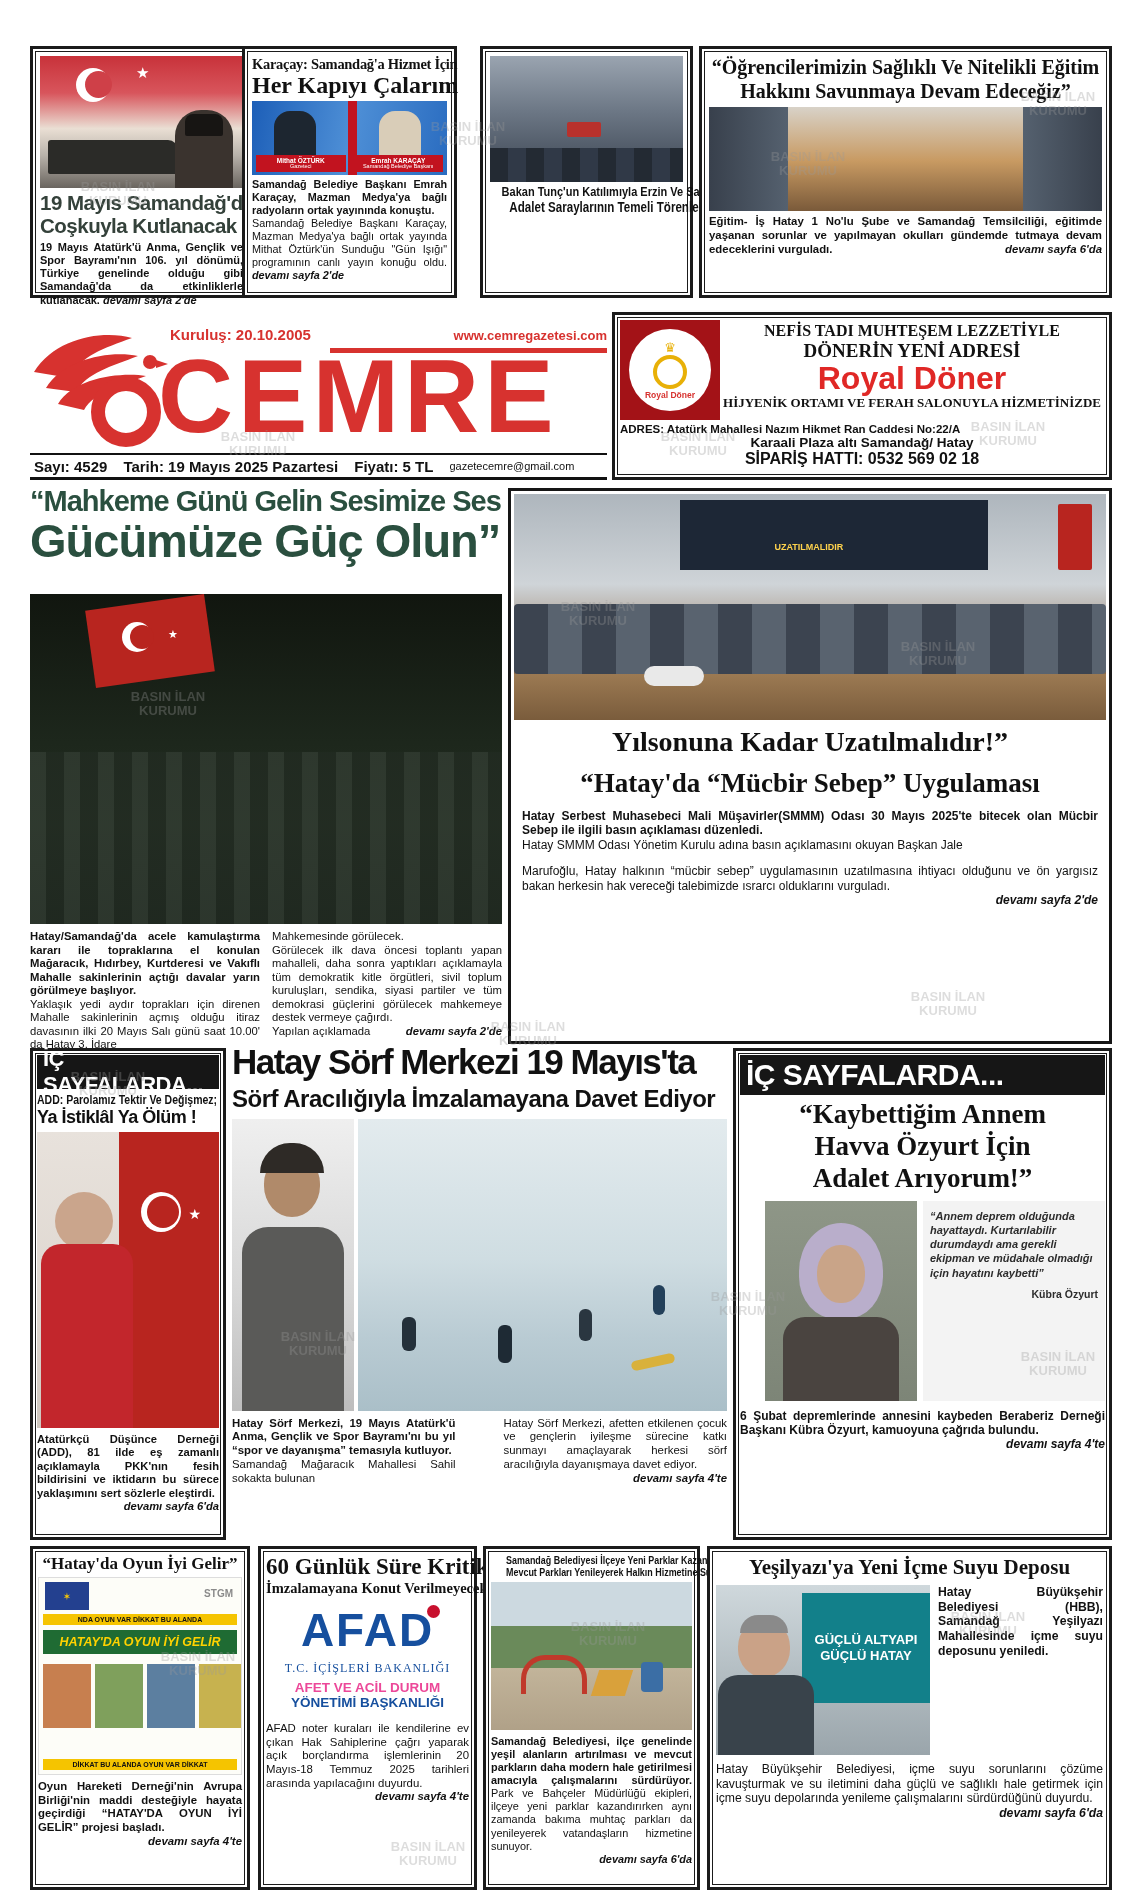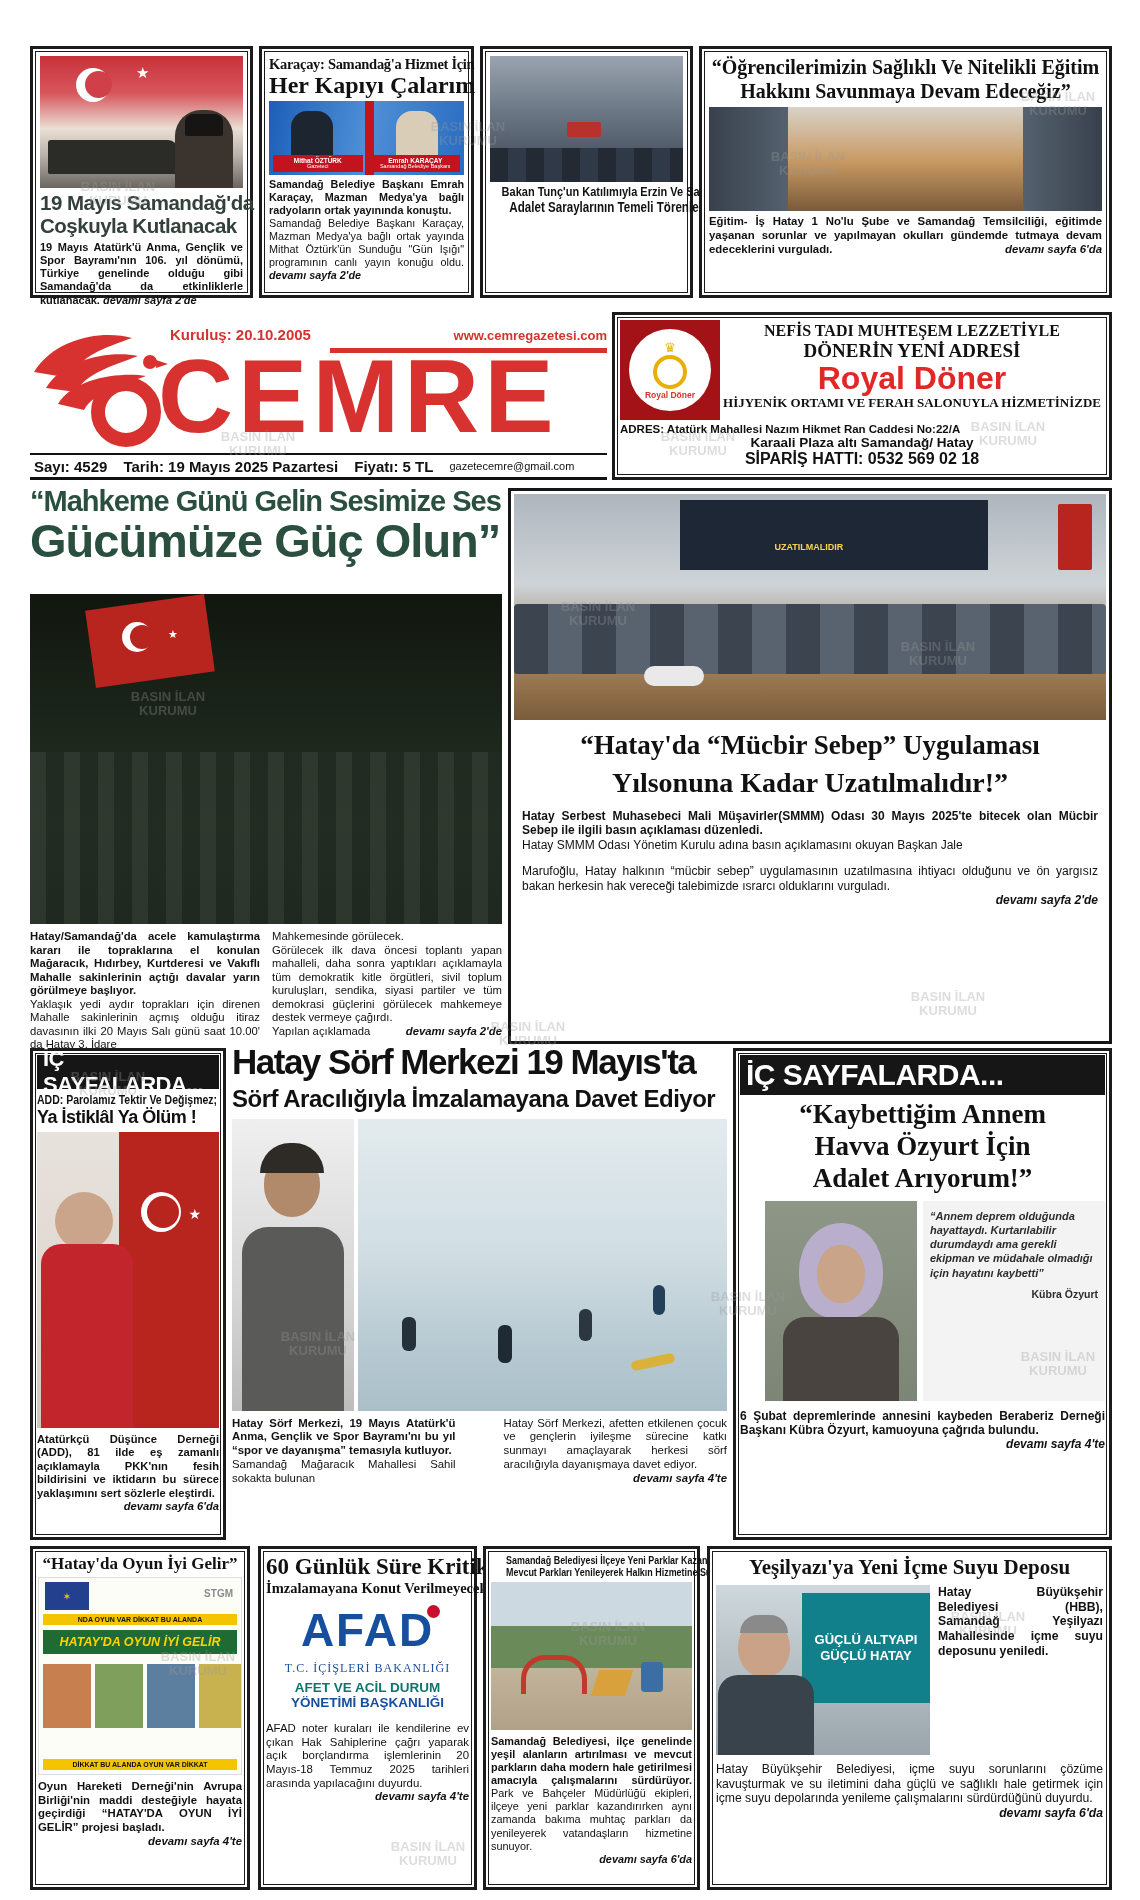--- a/index.html
+++ b/index.html
@@ -58,21 +58,21 @@
       <span class="abs" style="right:20px;bottom:52px;width:38px;height:22px;background:#171513;border-radius:8px 8px 2px 2px;"></span>
     </div>
     <div class="hl-green nowrap" style="font-size:20.5px;margin-top:4px;">19 Mayıs Samandağ'da</div>
     <div class="hl-green nowrap" style="font-size:20.5px;">Coşkuyla Kutlanacak</div>
     <div class="bt" style="margin-top:3px;font-size:11px;">
       <span class="lead">19 Mayıs Atatürk'ü Anma, Gençlik ve Spor Bayramı'nın 106. yıl dönümü, Türkiye genelinde olduğu gibi Samandağ'da da etkinliklerle kutlanacak.</span>
       <span class="more">devamı sayfa 2'de</span>
     </div>
   </div>
 
-  <div class="dbox" style="left:259px;top:46px;width:215px;height:252px;">
+  <div class="dbox" style="left:242px;top:46px;width:215px;height:252px;">
     <div class="serif center nowrap" style="font-weight:bold;font-size:14.5px;letter-spacing:-0.3px;">Karaçay: Samandağ'a Hizmet İçin</div>
     <div class="serif center nowrap" style="font-weight:bold;font-size:24px;line-height:1.05;">Her Kapıyı Çalarım</div>
     <div class="ph" style="height:74px;margin-top:3px;background:linear-gradient(100deg,#1d5fb8 0%,#4e8fd6 50%,#2a6cc0 100%);">
       <span class="abs" style="left:49%;top:0;width:9px;height:100%;background:#c2131f;"></span>
       <span class="abs" style="left:22px;top:10px;width:42px;height:46px;background:#1d2630;border-radius:16px 16px 0 0;"></span>
       <span class="abs" style="right:26px;top:10px;width:42px;height:46px;background:#d9cdb8;border-radius:16px 16px 0 0;"></span>
       <span class="capbar" style="left:2%;">
         <span class="n">Mithat ÖZTÜRK</span>
         <span class="t">Gazeteci</span>
       </span>
@@ -177,22 +177,22 @@
 
   <div class="plainbox" style="left:508px;top:488px;width:604px;height:556px;padding:3px;">
     <div class="ph" style="height:226px;background:linear-gradient(180deg,#aeb6bd 0%,#cfd4d8 40%,#8a6a4a 78%,#6d523a 100%);">
       <span class="abs" style="left:28%;top:6px;width:52%;height:70px;background:#1d2736;"></span>
       <span class="abs" style="left:44%;top:48px;color:#ffd34d;font-size:9px;font-weight:bold;">UZATILMALIDIR</span>
       <span class="abs" style="right:14px;top:10px;width:34px;height:66px;background:#b8251f;border-radius:2px;"></span>
       <span class="abs" style="left:0;bottom:46px;width:100%;height:70px;background:repeating-linear-gradient(90deg,#3c4450 0 34px,#59636f 34px 68px);border-radius:4px;"></span>
       <span class="abs" style="left:0;bottom:0;width:100%;height:46px;background:linear-gradient(180deg,#9c7a53,#7a5c3c);"></span>
       <span class="abs" style="left:22%;bottom:34px;width:60px;height:20px;background:#e9e9e9;border-radius:10px;"></span>
     </div>
+    <div class="serif center nowrap" style="font-weight:bold;font-size:28px;margin-top:6px;">Yılsonuna Kadar Uzatılmalıdır!”</div>
     <div class="serif center nowrap" style="font-weight:bold;font-size:27px;margin-top:10px;">“Hatay'da “Mücbir Sebep” Uygulaması</div>
-    <div class="serif center nowrap" style="font-weight:bold;font-size:28px;margin-top:6px;">Yılsonuna Kadar Uzatılmalıdır!”</div>
     <div class="colrow" style="padding:10px 8px 0 8px;flex-direction:column;">
       <div class="col bt" style="font-size:12px;">
         <div class="lead">Hatay Serbest Muhasebeci Mali Müşavirler(SMMM) Odası 30 Mayıs 2025'te bitecek olan Mücbir Sebep ile ilgili basın açıklaması düzenledi.</div>
         <div>Hatay SMMM Odası Yönetim Kurulu adına basın açıklamasını okuyan Başkan Jale</div>
       </div>
       <div class="col bt" style="font-size:12px;">
         <span>Marufoğlu, Hatay halkının “mücbir sebep” uygulamasının uzatılmasına ihtiyacı olduğunu ve ön yargısız bakan herkesin hak vereceği talebimizde ısrarcı olduklarını vurguladı.</span>
         <div class="more" style="text-align:right;">devamı sayfa 2'de</div>
       </div>
     </div>
@@ -290,21 +290,21 @@
 
   <div class="dbox" style="left:258px;top:1546px;width:219px;height:344px;padding:5px;">
     <div class="serif center nowrap" style="font-weight:bold;font-size:23px;">60 Günlük Süre Kritik!</div>
     <div class="serif center nowrap" style="font-size:14.5px;font-weight:bold;">İmzalamayana Konut Verilmeyecek</div>
     <div class="center" style="margin-top:10px;">
       <div style="position:relative;display:inline-block;">
         <span style="color:#164f9e;font-weight:bold;font-size:46px;letter-spacing:2px;line-height:1;">AFAD</span>
         <span class="abs" style="right:-6px;top:-2px;width:13px;height:13px;background:#c8102e;border-radius:50%;"></span>
       </div>
       <div style="color:#164f9e;font-size:12px;letter-spacing:1px;margin-top:8px;" class="serif">T.C. İÇİŞLERİ BAKANLIĞI</div>
-      <div style="color:#0f766e;font-weight:bold;font-size:13.5px;margin-top:4px;">AFET VE ACİL DURUM</div>
+      <div style="color:#ec4899;font-weight:bold;font-size:13.5px;margin-top:4px;">AFET VE ACİL DURUM</div>
       <div style="color:#164f9e;font-weight:bold;font-size:13.5px;">YÖNETİMİ BAŞKANLIĞI</div>
     </div>
     <div class="bt" style="margin-top:12px;font-size:11.4px;">
       <span>AFAD noter kuraları ile kendilerine ev çıkan Hak Sahiplerine çağrı yaparak açık borçlandırma işlemlerinin 20 Mayıs-18 Temmuz 2025 tarihleri arasında yapılacağını duyurdu.</span>
       <div class="more" style="text-align:right;">devamı sayfa 4'te</div>
     </div>
   </div>
 
   <div class="dbox" style="left:483px;top:1546px;width:217px;height:344px;padding:5px;">
     <div class="center nowrap" style="font-weight:bold;font-size:10.5px;transform:scaleX(0.85);transform-origin:center;">Samandağ Belediyesi İlçeye Yeni Parklar Kazandırıyor,</div>

